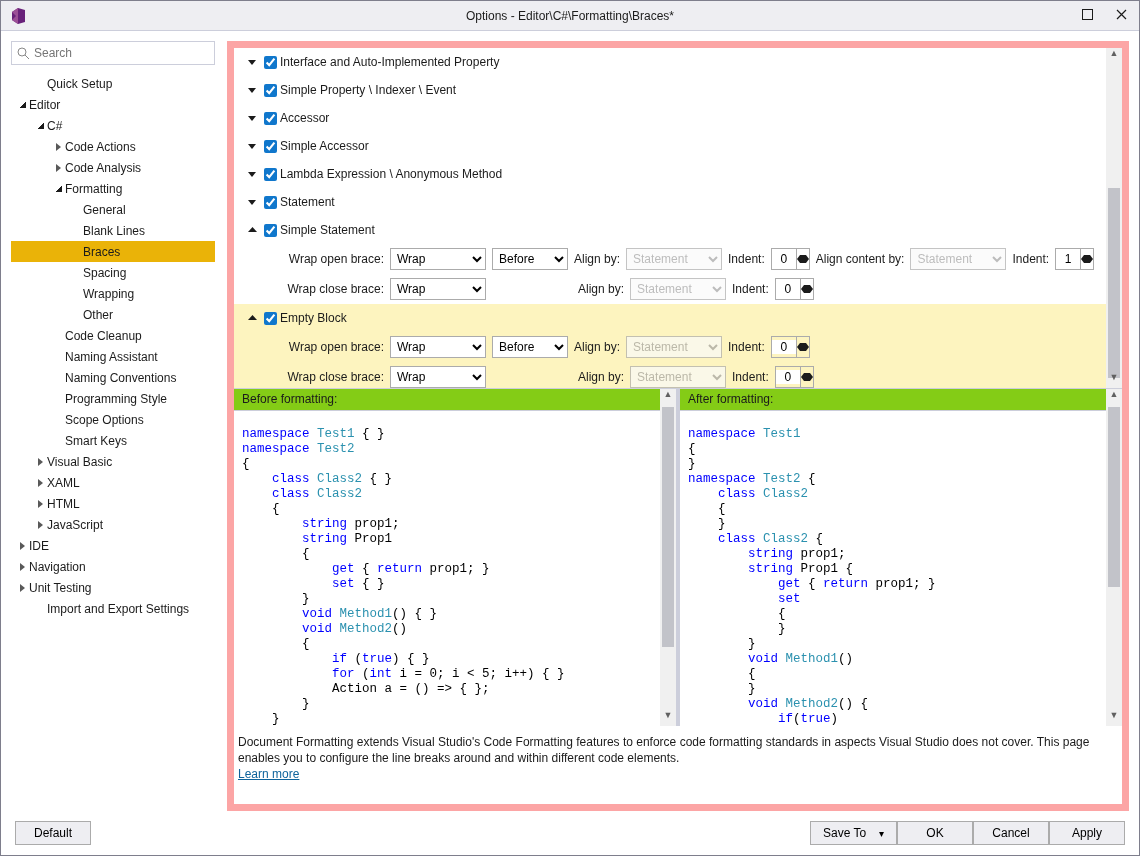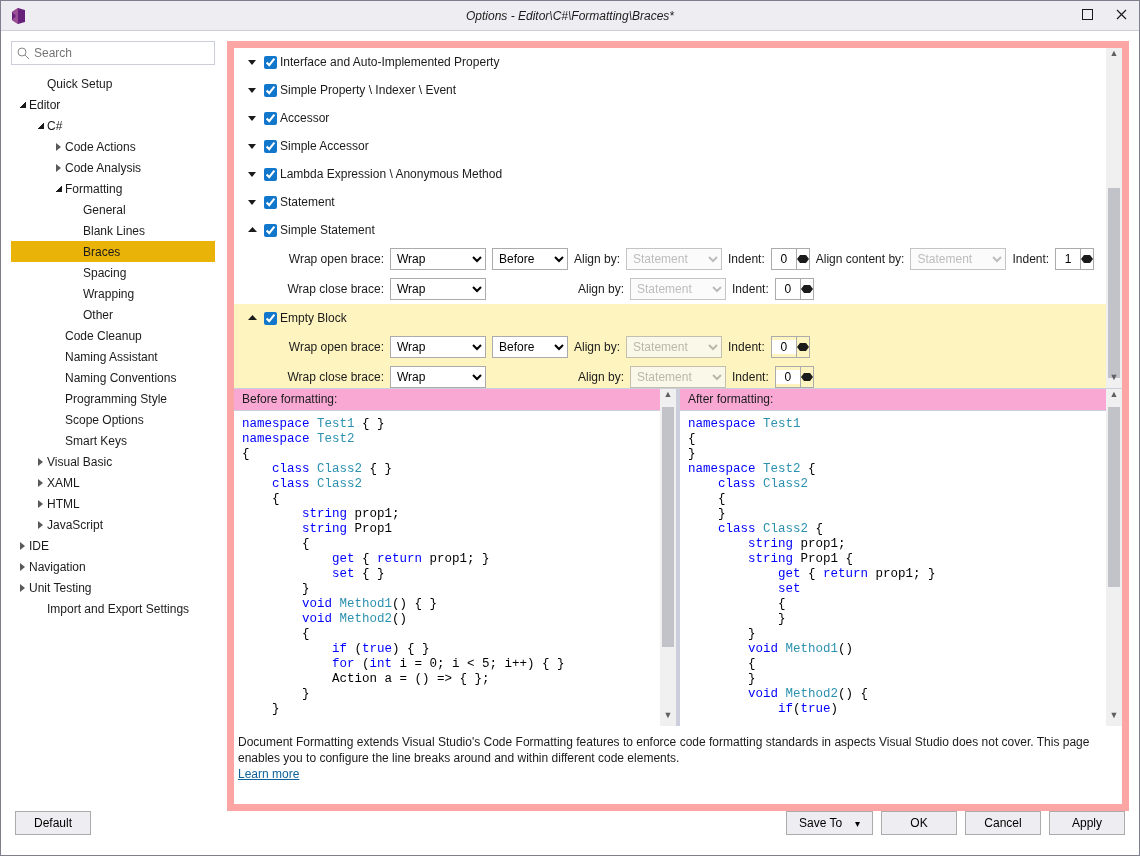--- a/index.html
+++ b/index.html
@@ -1,20 +1,20 @@
 <!DOCTYPE html>
 <html><head>
 <meta charset="utf-8">
 <style>
   * { box-sizing: border-box; }
   html, body { margin:0; padding:0; font-family: "Segoe UI", Tahoma, sans-serif; font-size:12px; color:#1b1b1b; background:#fff; }
   body { width:1140px; height:856px; border:1px solid #7e7e8c; display:flex; flex-direction:column; }
 
   
-  .titlebar { height:30px; display:flex; align-items:center; padding:0 8px; background:#eeeef2; border-bottom:1px solid #cccedb; position:relative;font-style:italic;}
+  .titlebar { height:30px; display:flex; align-items:center; padding:0 8px; background:#eeeef2; border-bottom:1px solid #cccedb; position:relative;}
   .titlebar .logo { width:18px; height:18px; margin-right:6px;}
   .titlebar .title { position:absolute; left:0; right:0; text-align:center; font-size:12px; color:#1b1b1b; pointer-events:none;}
   .titlebar .win-controls { margin-left:auto; display:flex; gap:14px; align-items:center;}
   .titlebar .win-controls span { width:20px; text-align:center; cursor:default; font-family:"Segoe MDL2 Assets","Segoe UI Symbol",sans-serif; }
 
   
   .main { flex:1; display:flex; padding:10px 10px 0 10px; gap:12px; overflow:hidden; }
 
   
   .sidebar { width:204px; display:flex; flex-direction:column; }
@@ -47,30 +47,30 @@
   .spinner .btns span { width:12px; height:10px; font-size:8px; line-height:9px; text-align:center; cursor:default;}
   .vscroll { position:absolute; right:0; top:0; bottom:0; width:16px; background:#f0f0f0; }
   .vscroll .thumb { position:absolute; left:2px; right:2px; background:#c2c3c9; border-radius:0;}
   .vscroll .arrow-up, .vscroll .arrow-down { position:absolute; left:0; right:0; height:16px; text-align:center; font-size:9px; color:#606060;}
   .vscroll .arrow-up{top:0;} .vscroll .arrow-down{bottom:0;}
 
   
   .previews { display:flex; border-top:1px solid #cccedb; height:338px; }
   .preview { flex:1; display:flex; flex-direction:column; position:relative;}
   .preview + .preview { border-left:4px solid #cccedb;}
-  .preview-header { height:22px; background:#f9a8d4; border-bottom:1px solid #cccedb; padding:3px 8px; font-size:12px;}
-  .preview-body { flex:1; overflow:hidden; padding:6px 8px; font-family:Consolas,"Courier New",monospace; font-size:12.5px; line-height:15px; white-space:pre; color:#000; position:relative;}
+  .preview-header { height:22px; background:#84cc16; border-bottom:1px solid #cccedb; padding:3px 8px; font-size:12px;}
+  .preview-body { flex:1; overflow:hidden; padding:16px 8px; font-family:Consolas,"Courier New",monospace; font-size:12.5px; line-height:15px; white-space:pre; color:#000; position:relative;}
   .kw { color:#0000ff;} .cls{color:#2b91af;}
   .preview .vscroll{ width:16px;}
   
   .footer-text { padding:8px 4px 4px 4px; font-size:12px; color:#1b1b1b; line-height:16px;}
   .footer-text a { color:#0e639c; text-decoration:underline; cursor:pointer;}
 
   
-  .button-bar { height:44px; display:flex; align-items:flex-start; padding:0 14px 10px 14px; gap:8px;}
+  .button-bar { height:44px; display:flex; align-items:flex-end; padding:0 14px 10px 14px; }
   .button-bar .spacer { flex:1;}
   button.btn { height:24px; min-width:76px; padding:0 12px; border:1px solid #ababab; background:#eeeef2; font-size:12px; cursor:default;}
   button.btn.dropdown::after{ content:" ▾"; font-size:10px; margin-left:10px;}
 
   .tri-down{ display:inline-block; width:0;height:0;border-left:4px solid transparent;border-right:4px solid transparent;border-top:5px solid #1b1b1b;}
   .tri-up-sm{display:inline-block;width:0;height:0;border-left:3px solid transparent;border-right:3px solid transparent;border-bottom:4px solid #1b1b1b;}
   .tri-down-sm{display:inline-block;width:0;height:0;border-left:3px solid transparent;border-right:3px solid transparent;border-top:4px solid #1b1b1b;}
   .tri-open{display:inline-block;width:7px;height:7px;background:linear-gradient(135deg,transparent 50%,#1b1b1b 50%);}
 </style>
 </head>

